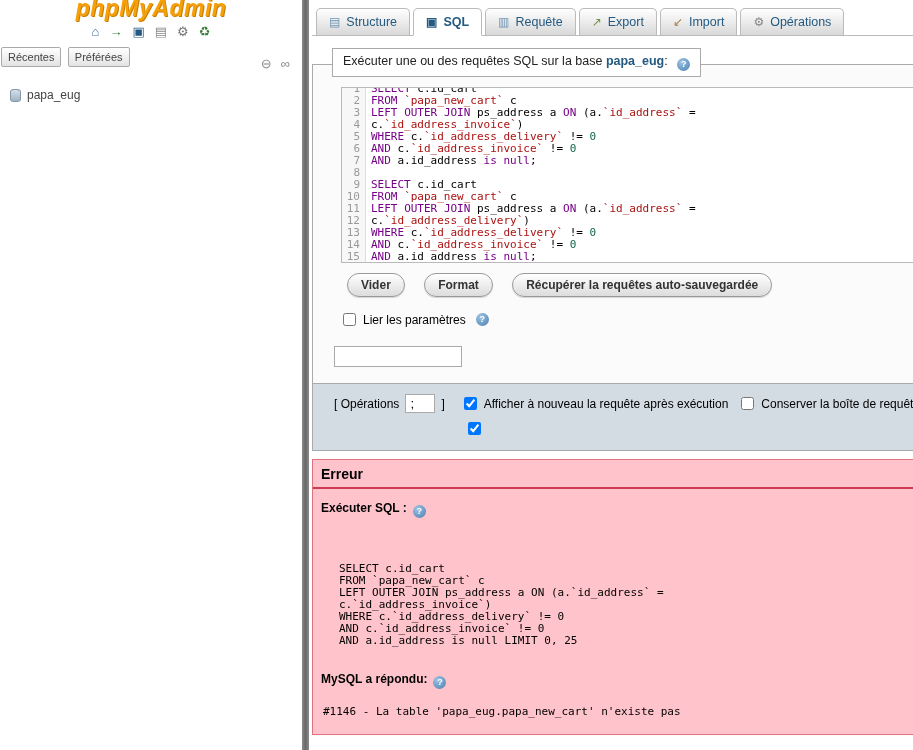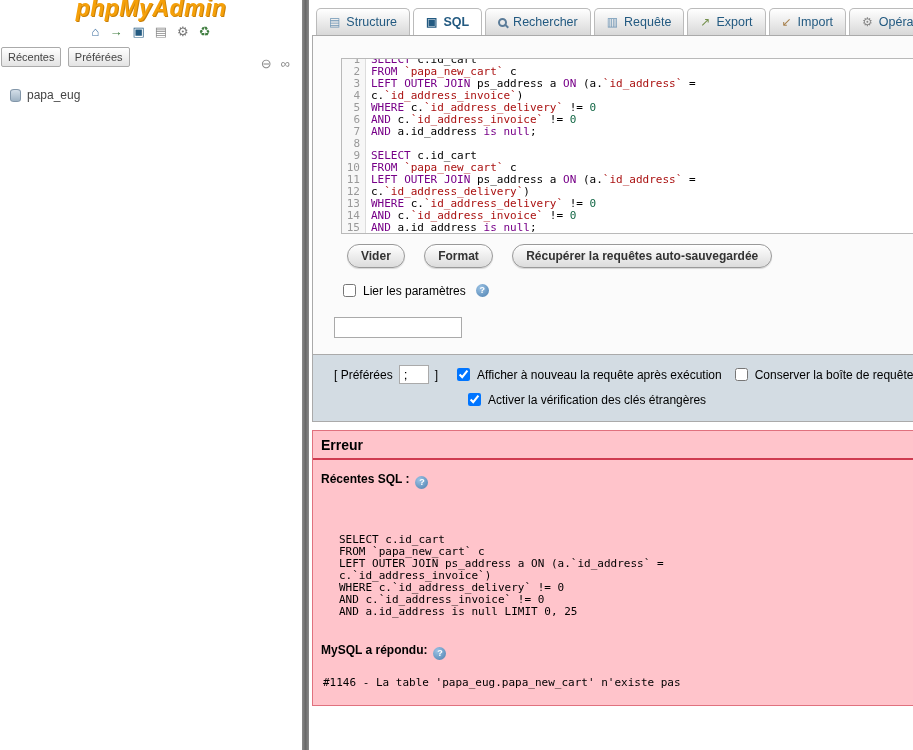--- a/index.html
+++ b/index.html
@@ -152,42 +152,42 @@
     <nav class="tabs wide">
       <div class="tab">
         <span class="ticon ti-structure">▤</span>
         <span>Structure</span>
       </div>
       <div class="tab active">
         <span class="ticon ti-sql">▣</span>
         <span>SQL</span>
       </div>
       <div class="tab">
-        <span class="icon-mag"></span>
-        <span>Rechercher</span>
-      </div>
-      <div class="tab">
         <span class="ticon ti-query">▥</span>
         <span>Requête</span>
       </div>
       <div class="tab">
         <span class="ticon ti-export">↗</span>
         <span>Export</span>
       </div>
       <div class="tab">
         <span class="ticon ti-import">↙</span>
         <span>Import</span>
       </div>
       <div class="tab">
         <span class="ticon ti-ops">⚙</span>
         <span>Opérations</span>
       </div>
     </nav>
 
     <section class="qwrap wide">
+      <div class="legend">
+        <span>Exécuter une ou des requêtes SQL sur la base </span><a>papa_eug</a><span>:</span>
+        <span class="help">?</span>
+      </div>
       <div class="fieldset">
         <div class="editor">
           <div class="ed-rows" id="editor-lines">
               <div class="ed-row">
                 <span class="ln">1</span>
                 <span class="lc"><span class="tk-kw">SELECT</span> c.id_cart</span>
               </div>
               <div class="ed-row">
                 <span class="ln">2</span>
                 <span class="lc"><span class="tk-kw">FROM</span> <span class="tk-str">`papa_new_cart`</span> c</span>
@@ -254,46 +254,45 @@
         <div class="bind-row">
           <input type="checkbox" style="">
           <label>Lier les paramètres</label>
           <span class="help">?</span>
         </div>
         <div class="bookmark-row">
           <input type="text" style="">
         </div>
         <div class="qfooter">
           <div class="frow">
-            <span>[ Préférées</span>
+            <span>[ Opérations</span>
             <input class="delim" type="text" value=";" style="">
             <span>]</span>
             <span id="opts-row1"><label class="opt">
                   <input type="checkbox" checked="" style="">
                   <span>Afficher à nouveau la requête après exécution</span>
                 </label><label class="opt">
                   <input type="checkbox" style="">
                   <span>Conserver la boîte de requêtes</span>
                 </label></span>
           </div>
           <div class="frow frow2">
             <span id="opts-row2"><label class="opt">
                   <input type="checkbox" checked="" style="">
-                  <span>Activer la vérification des clés étrangères</span>
                 </label></span>
           </div>
         </div>
       </div>
     </section>
 
     <section class="error wide">
       <div class="err-title">Erreur</div>
       <div class="err-body">
         <div class="err-label">
-          <span>Récentes SQL :</span><span class="help">?</span>
+          <span>Exécuter SQL :</span><span class="help">?</span>
         </div>
         <pre class="err-code">SELECT c.id_cart
 FROM `papa_new_cart` c
 LEFT OUTER JOIN ps_address a ON (a.`id_address` =
 c.`id_address_invoice`)
 WHERE c.`id_address_delivery` != 0
 AND c.`id_address_invoice` != 0
 AND a.id_address is null LIMIT 0, 25</pre>
         <div class="err-label2">
           <span>MySQL a répondu:</span><span class="help">?</span>

